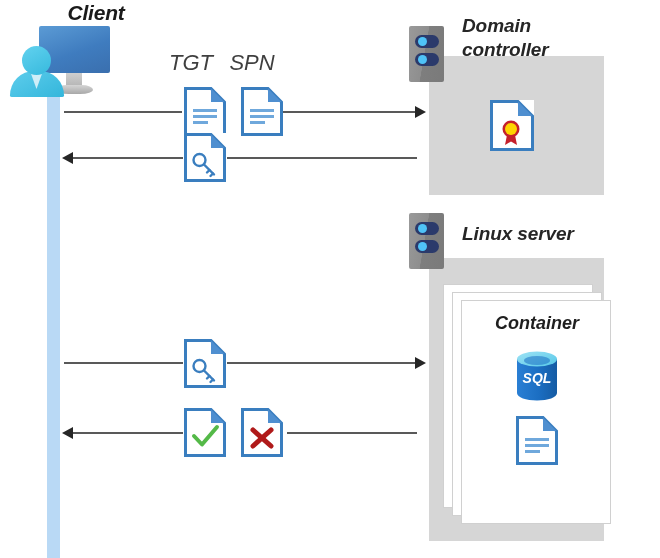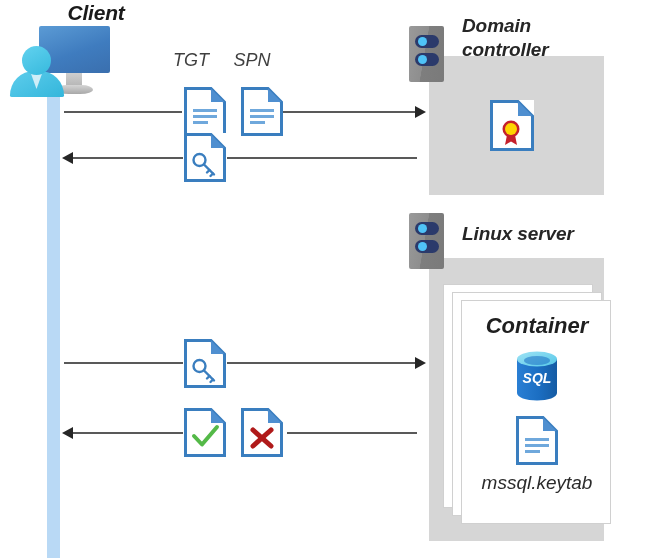--- a/index.html
+++ b/index.html
@@ -92,21 +92,21 @@
 
   
   .doc {
     position: absolute;
     background: #ffffff;
   }
   .doc svg { display: block; }
 
   
   .doc-tag {
-    font-size: 18px;
+    font-size: 22px;
     color: #3f3f3f;
     text-align: center;
   }
 
   
   .host-box {
     background: #d6d6d6;
   }
   .host-title {
     font-size: 19px;
@@ -136,21 +136,21 @@
   }
 
   
   .card {
     position: absolute;
     background: #ffffff;
     border: 1px solid #d0d0d0;
     box-sizing: border-box;
   }
   #container-title {
-    font-size: 22px;
+    font-size: 18px;
     font-weight: bold;
     color: #1f1f1f;
     text-align: center;
   }
   #keytab-label {
     font-size: 19px;
     color: #2b2b2b;
     text-align: center;
   }
 
@@ -334,16 +334,15 @@
     <div class="abs" style="left:54px; top:115px;">
       <svg width="42" height="49" viewBox="0 0 42 49">
         <path d="M1.5 1.5 H27 L40.5 15 V47.5 H1.5 Z" fill="#ffffff" stroke="#3a7ebf" stroke-width="3"></path>
         <path d="M27 1.5 L40.5 15 H27 Z" fill="#4f8fd0"></path>
         <rect x="9" y="22" width="24" height="3" fill="#6fa8dc"></rect>
         <rect x="9" y="28" width="24" height="3" fill="#6fa8dc"></rect>
         <rect x="9" y="34" width="15" height="3" fill="#6fa8dc"></rect>
       </svg>
     </div>
 
-    <div class="abs" id="keytab-label" style="left:0px; top:171px; width:150px;">mssql.keytab</div>
   </div>
 
 </div>
 
 </body></html>

